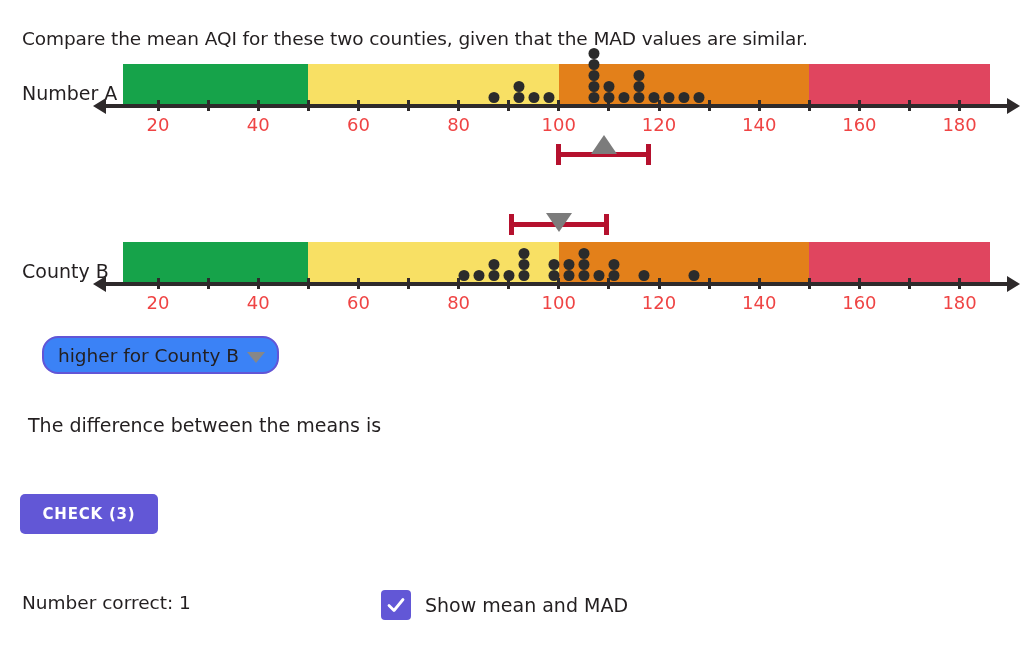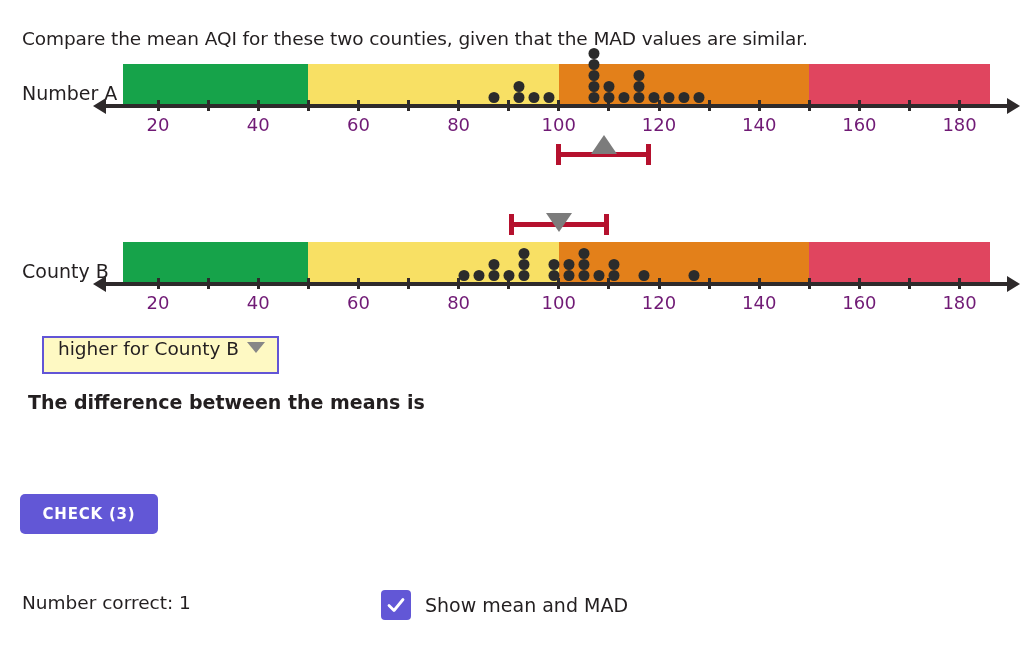--- a/index.html
+++ b/index.html
@@ -67,21 +67,21 @@
   }
   .tick {
     position: absolute;
     width: 3px;
     height: 11px;
     background: #2e2a2b;
   }
   .tick-label {
     position: absolute;
     font-size: 18px;
-    color: #701a75;
+    color: #ef4444;
     transform: translateX(-50%);
     white-space: nowrap;
   }
   .dot {
     position: absolute;
     width: 11px;
     height: 11px;
     border-radius: 50%;
     background: #2b2b2b;
     transform: translateX(-50%);
@@ -118,25 +118,27 @@
     display: flex;
     align-items: center;
   }
   .q-text {
     font-size: 19px;
     color: #231f20;
     white-space: nowrap;
   }
   .dropdown {
     display: inline-flex;
+    align-items: center;
     justify-content: space-between;
-    background: #fef9c3;
+    background: #3b82f6;
     box-sizing: border-box;
     white-space: nowrap;
     cursor: pointer;
+    border-radius: 16px;
   }
   .dropdown .dd-text {
     font-size: 18.5px;
     color: #231f20;
     padding-right: 8px;
   }
   .dd-caret {
     width: 0; height: 0;
     border-left: 9px solid transparent;
     border-right: 9px solid transparent;
@@ -324,21 +326,21 @@
     <div class="mean-tri-down" style="left: 558.8px; top: 213px; border-top-color: rgb(124, 124, 124);"></div>
   </div>
 
 <div class="q-row" style="left:28px; top:336px;">
   <span class="dropdown dd-focused" style="margin-left:14px; height:38px; padding:0 12px 0 14px;">
     <span class="dd-text">higher for County B</span>
     <span class="dd-caret"></span>
   </span>
 </div>
 
-<div class="q-row" style="left:28px; top:391px;font-weight:bold;">
+<div class="q-row" style="left:28px; top:414px;">
   <span class="q-text">The difference between the means is</span>
 </div>
 
 <button class="check-button" style="left:20px; top:450px; width:138px; height:40px;margin-top:44px;">CHECK (3)</button>
 
 <div class="footer-count" style="left:22px; top:592px;">Number correct: 1</div>
 
 <div class="checkbox-wrap" style="left:381px; top:590px;">
   <span class="checkbox-box">
     <svg width="22" height="22" viewBox="0 0 22 22" aria-hidden="true">

